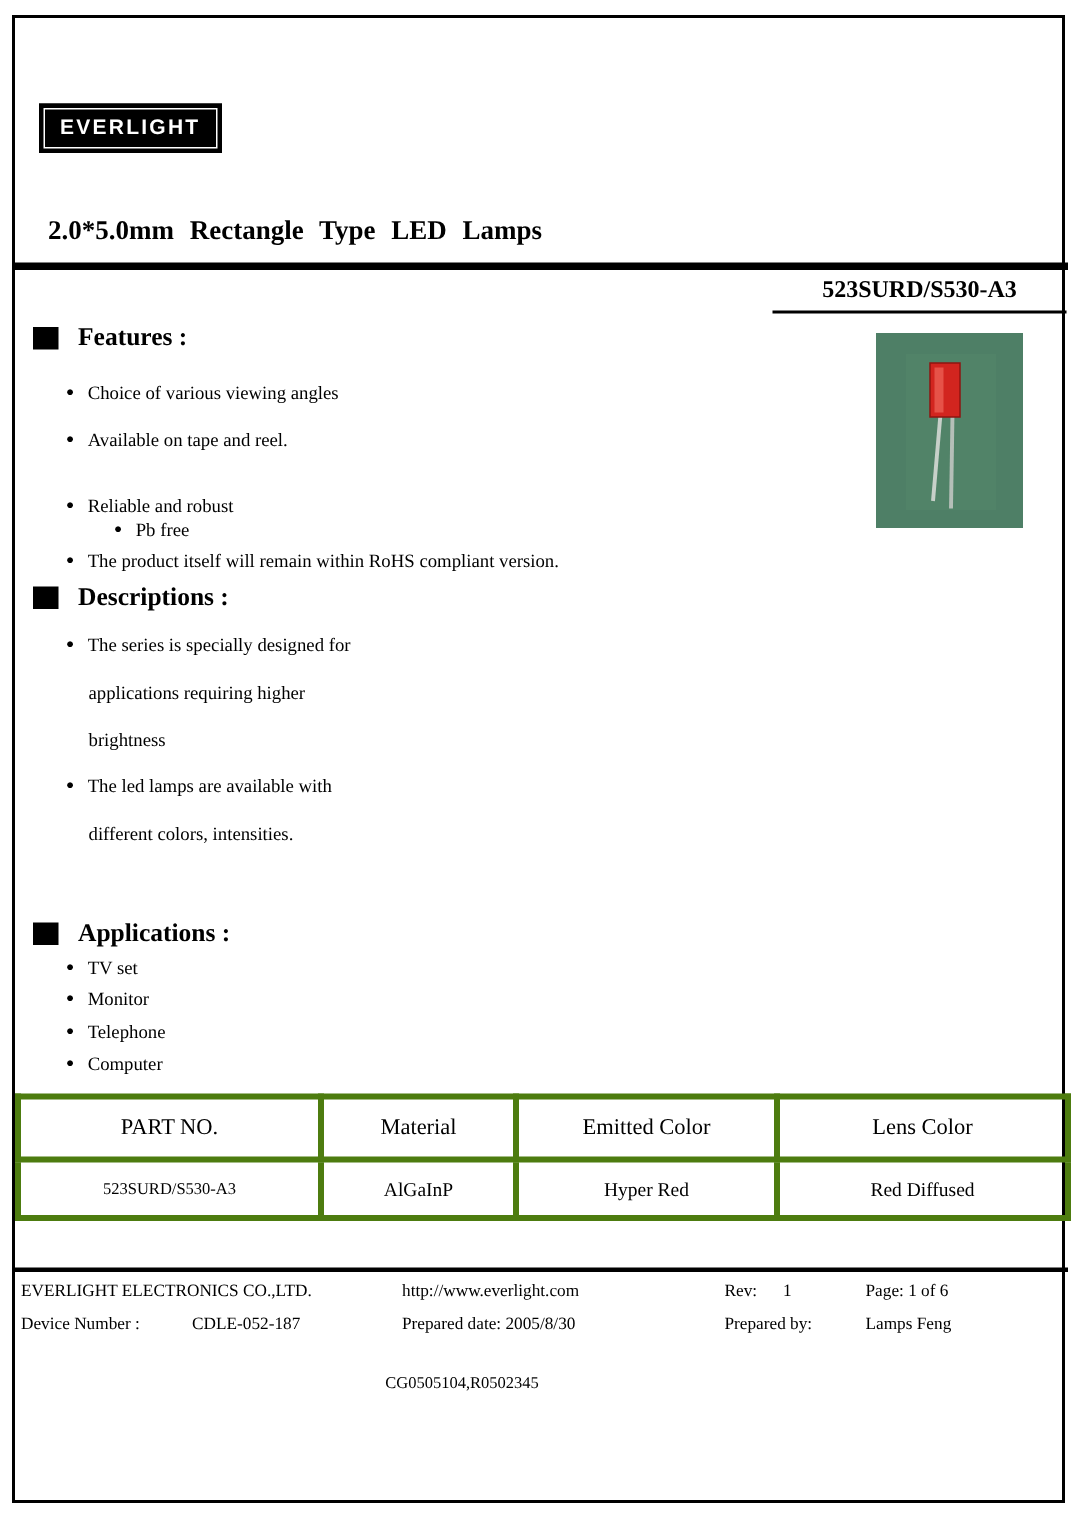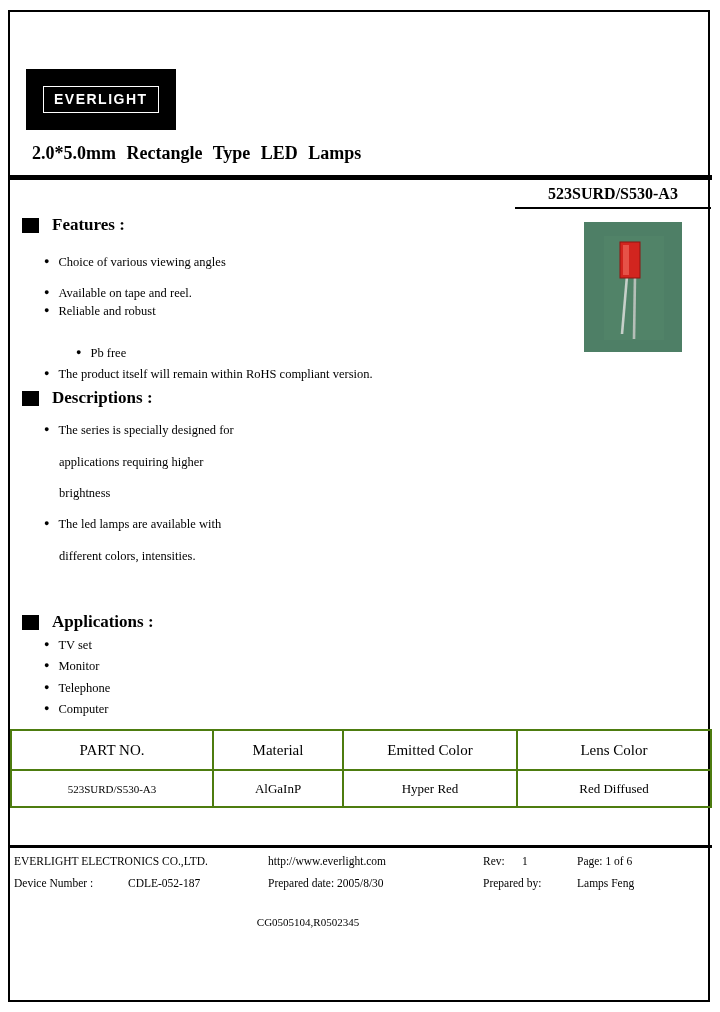--- a/index.html
+++ b/index.html
@@ -9,21 +9,21 @@
     background:#ffffff;
     color:#000;
     font-family:"Liberation Serif", serif;
     overflow:hidden;
   }
   .page-border{
     position:absolute;left:8px;top:10px;width:702px;height:992px;
     border:2px solid #000;box-sizing:border-box;pointer-events:none;
   }
   
-  .logo{position:absolute;left:26px;top:69px;background:#000;border:1px solid #000;padding:16px;}
+  .logo{position:absolute;left:26px;top:69px;background:#000;border:1px solid #000;padding:2px;}
   .logo-inner{border:1px solid #fff;padding:3px 10px 4px 10px;background:#000;}
   .logo-text{color:#fff;font-family:"Liberation Sans",sans-serif;font-weight:bold;font-size:14px;letter-spacing:1.5px;}
   
   .title{position:absolute;left:32px;top:114px;font-size:19px;font-weight:bold;}
   .subtitle{position:absolute;left:32px;top:143px;font-size:18px;font-weight:bold;word-spacing:6px;}
   .rule{position:absolute;background:#000;}
   .partno{
     position:absolute;left:515px;top:185px;width:196px;
     text-align:center;font-size:16px;font-weight:bold;
     border-bottom:2px solid #000;padding-bottom:4px;white-space:nowrap;
@@ -35,21 +35,21 @@
   
   .li{position:absolute;font-size:12.5px;white-space:nowrap;}
   .li .blt{display:inline-block;font-size:9px;vertical-align:2px;margin-right:9px;}
   
   .photo{position:absolute;left:584px;top:222px;width:98px;height:130px;}
   
   .spec{
     position:absolute;left:10px;top:729px;width:700px;
     border-collapse:collapse;table-layout:fixed;text-align:center;
   }
-  .spec th,.spec td{border:2px solid #4d7c0f;font-weight:normal;padding:0;}
+  .spec th,.spec td{border:4px solid #4d7c0f;font-weight:normal;padding:0;}
   .spec th{height:38px;font-size:15px;}
   .spec td{height:35px;font-size:13px;}
   .spec td.small{font-size:11px;}
   
   .ft{position:absolute;font-size:11.5px;white-space:nowrap;}
   .doc-code{position:absolute;left:0;width:616px;text-align:center;top:916px;font-size:11px;}
 </style>
 </head>
 <body>
 
@@ -73,21 +73,21 @@
     <span class="marker"></span>
     <span class="lbl">Features :</span>
   </div>
 
   <div class="li" style="left:44px;top:255px;">
     <span class="blt">●</span><span>Choice of various viewing angles</span>
   </div>
   <div class="li" style="left:44px;top:286px;">
     <span class="blt">●</span><span>Available on tape and reel.</span>
   </div>
-  <div class="li" style="left:44px;top:304px;font-family:Liberation Serif, serif;">
+  <div class="li" style="left:44px;top:330px;font-family:Liberation Serif, serif;">
     <span class="blt">●</span><span>Reliable and robust</span>
   </div>
   <div class="li" style="left:44px;top:346px;margin-left:32px;">
     <span class="blt">●</span><span>Pb free</span>
   </div>
   <div class="li" style="left:44px;top:367px;">
     <span class="blt">●</span><span>The product itself will remain within RoHS compliant version.</span>
   </div>
 
   <div class="photo">

